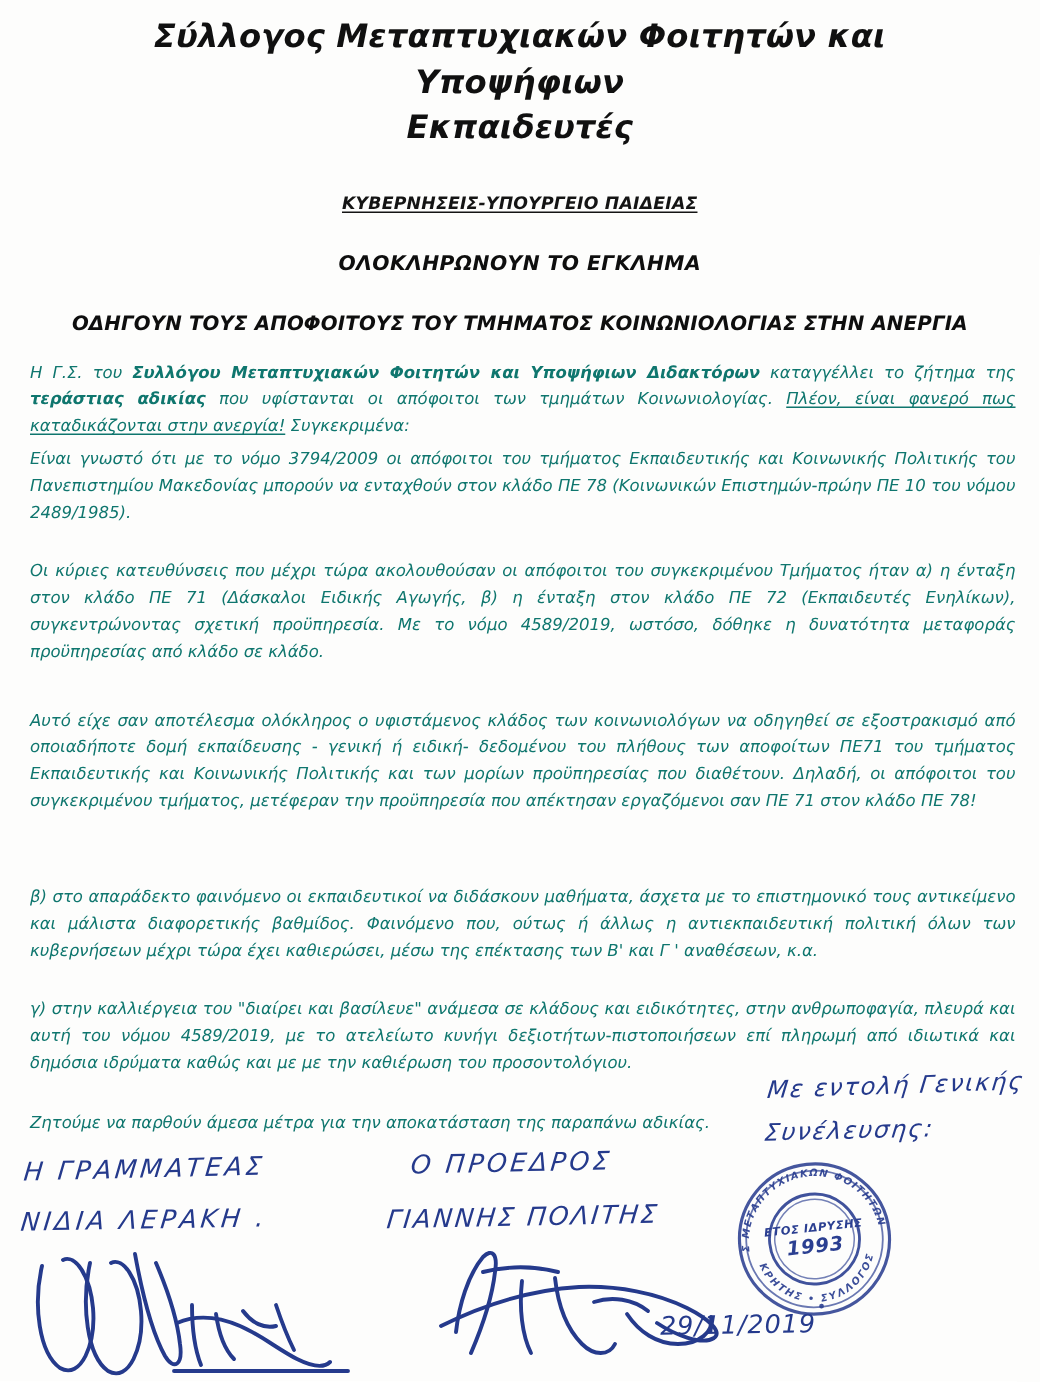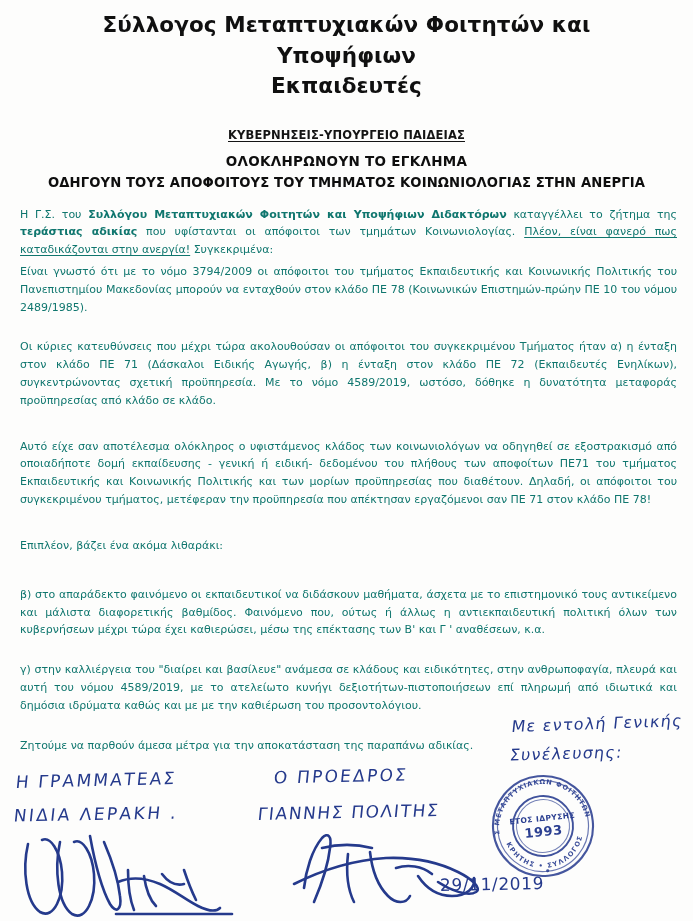--- a/index.html
+++ b/index.html
@@ -12,20 +12,21 @@
     font-family: "DejaVu Sans", "Liberation Sans", sans-serif;
   }
   .page {
     position: relative;
     width: 693px;
     height: 921px;
     margin: 0 auto;
     background: #fdfdfc;
     overflow: hidden;
     color: #151515;
+    font-style: italic;
   }
 
   
   .doc-title {
     text-align: center;
     font-family: "DejaVu Sans", "Liberation Sans", sans-serif;
     font-weight: bold;
     font-size: 21.5px;
     line-height: 1.42;
     letter-spacing: 0.1px;
@@ -39,28 +40,28 @@
   }
   .sub1 {
     font-size: 11.5px;
     font-weight: bold;
     letter-spacing: 0.15px;
     text-decoration: underline;
     text-underline-offset: 2px;
     color: #141414;
   }
   .sub2 {
-    margin-top: 11px;
+    margin-top: 26px;
     font-size: 13.5px;
     font-weight: bold;
     letter-spacing: 0.3px;
     color: #0e0e0e;
   }
   .sub3 {
-    margin-top: 6px;
+    margin-top: 25px;
     font-size: 13.2px;
     font-weight: bold;
     letter-spacing: 0.1px;
     color: #0e0e0e;
   }
 
   
   .body-wrap {
     padding: 0 16px 0 20px;
     margin-top: 16px;
@@ -203,21 +204,20 @@
     <div class="gap-sm"></div>
 
     <p class="para just-full">Οι κύριες κατευθύνσεις που μέχρι τώρα ακολουθούσαν οι απόφοιτοι του συγκεκριμένου Τμήματος ήταν α) η ένταξη στον κλάδο ΠΕ 71 (Δάσκαλοι Ειδικής Αγωγής, β) η ένταξη στον κλάδο ΠΕ 72 (Εκπαιδευτές Ενηλίκων), συγκεντρώνοντας σχετική προϋπηρεσία. Με το νόμο 4589/2019, ωστόσο, δόθηκε η δυνατότητα μεταφοράς προϋπηρεσίας από κλάδο σε κλάδο.</p>
 
     <div class="gap-md"></div>
 
     <p class="para just-full">Αυτό είχε σαν αποτέλεσμα ολόκληρος ο υφιστάμενος κλάδος των κοινωνιολόγων να οδηγηθεί σε εξοστρακισμό από οποιαδήποτε δομή εκπαίδευσης - γενική ή ειδική- δεδομένου του πλήθους των αποφοίτων ΠΕ71 του τμήματος Εκπαιδευτικής και Κοινωνικής Πολιτικής και των μορίων προϋπηρεσίας που διαθέτουν. Δηλαδή, οι απόφοιτοι του συγκεκριμένου τμήματος, μετέφεραν την προϋπηρεσία που απέκτησαν εργαζόμενοι σαν ΠΕ 71 στον κλάδο ΠΕ 78!</p>
 
     <div class="gap-md"></div>
 
-    <p class="para">Επιπλέον, βάζει ένα ακόμα λιθαράκι:</p>
 
     <div class="gap-sm"></div>
 
 
     <div class="gap-sm"></div>
 
     <p class="para just-full">β) στο απαράδεκτο φαινόμενο οι εκπαιδευτικοί να διδάσκουν μαθήματα, άσχετα με το επιστημονικό τους αντικείμενο και μάλιστα διαφορετικής βαθμίδος. Φαινόμενο που, ούτως ή άλλως η αντιεκπαιδευτική πολιτική όλων των κυβερνήσεων μέχρι τώρα έχει καθιερώσει, μέσω της επέκτασης των Β' και Γ ' αναθέσεων, κ.α.</p>
 
     <div class="gap-sm"></div>
 

